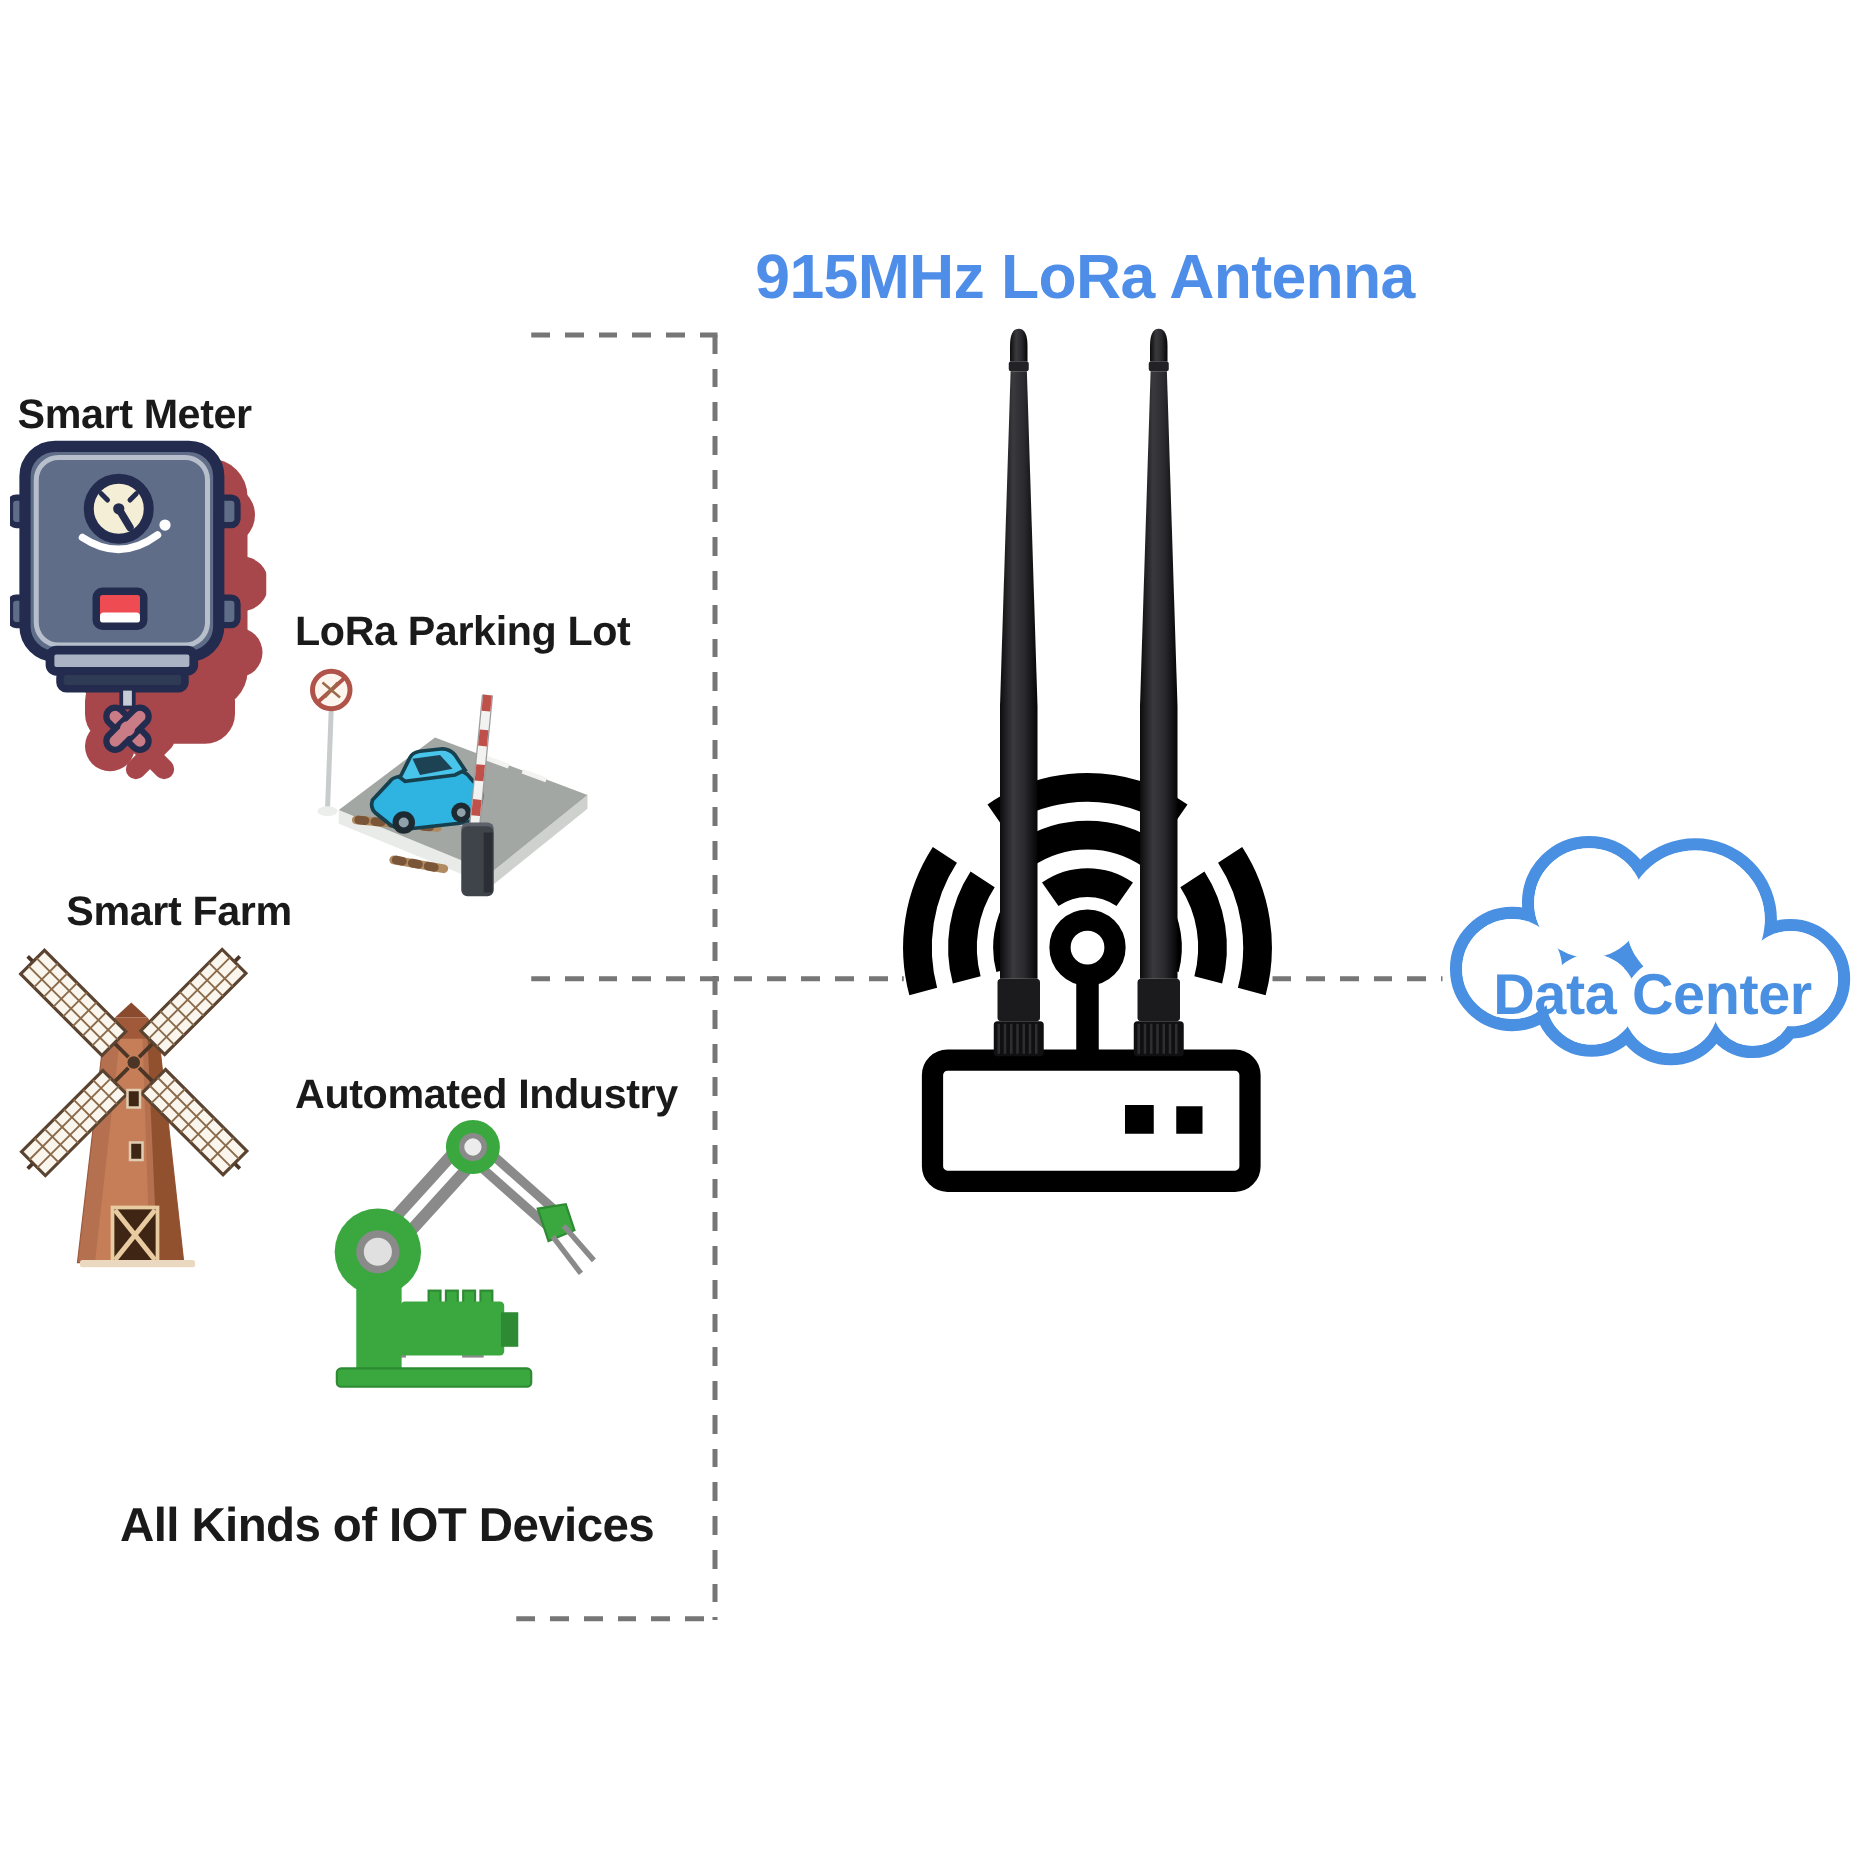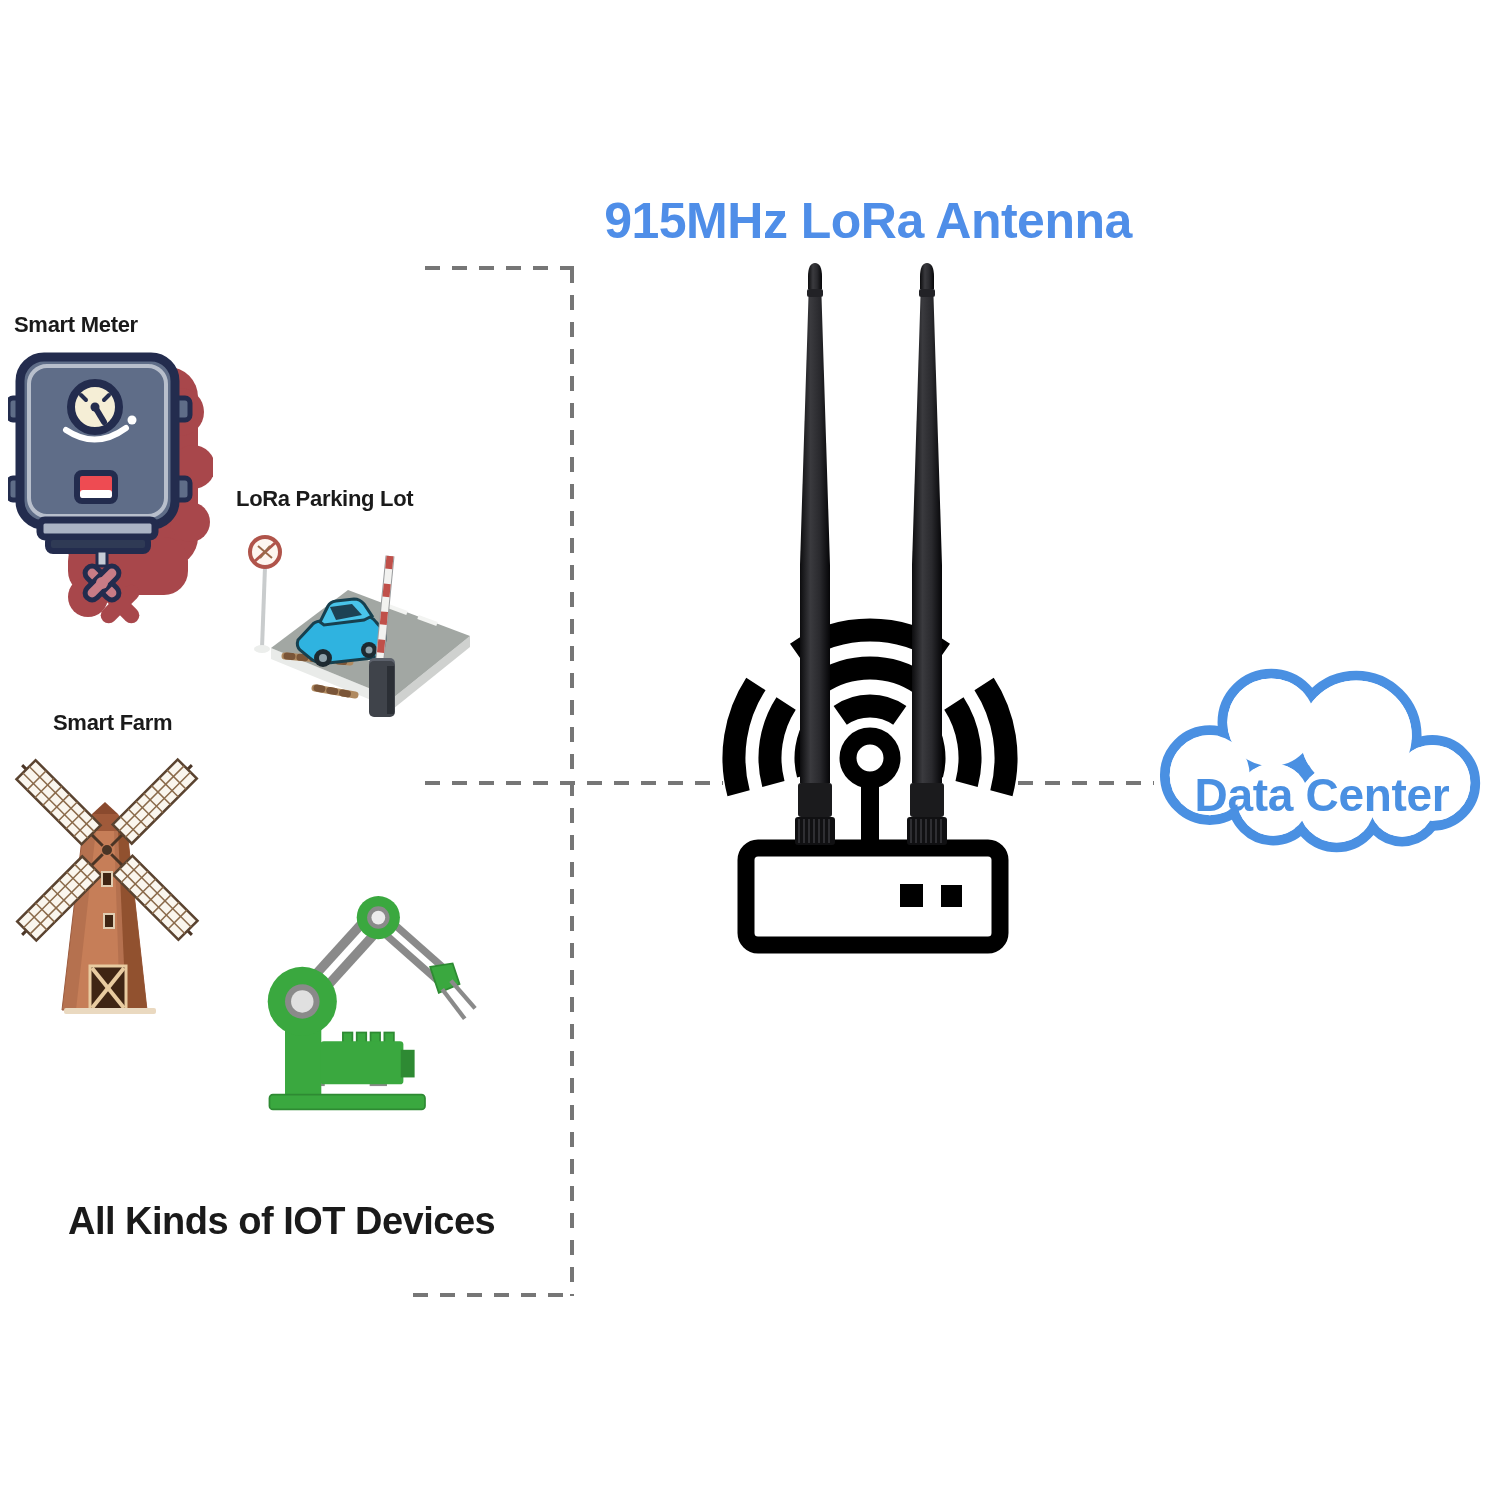--- a/index.html
+++ b/index.html
@@ -1,20 +1,20 @@
 <!DOCTYPE html>
 <html><head>
 <meta charset="utf-8">
 <style>
   html,body{margin:0;padding:0;background:#ffffff;}
   body{width:1496px;height:1496px;position:relative;overflow:hidden;
        font-family:"Liberation Sans",sans-serif;}
   .abs{position:absolute;}
   .lbl{position:absolute;color:#1a1a1a;font-weight:600;letter-spacing:-0.3px;white-space:nowrap;}
-  .device-lbl{font-size:22px;}
+  .device-lbl{font-size:33px;}
   .caption-lbl{font-size:38px;letter-spacing:-0.5px;}
   .title-lbl{font-size:50px;font-weight:bold;color:#4f8ee8;letter-spacing:-0.5px;
              left:868px;top:192px;transform:translateX(-50%);}
   .gateway-lbl{font-size:50px;left:871px;top:972px;transform:translateX(-50%);}
   .cloud-lbl{font-size:46px;color:#4a90e2;left:1152px;top:768px;width:340px;text-align:center;}
   .dash-h{position:absolute;height:4px;
           background:repeating-linear-gradient(90deg,#767676 0 15px,transparent 15px 27px);}
   .dash-v{position:absolute;width:4px;
           background:repeating-linear-gradient(180deg,#767676 0 15px,transparent 15px 27px);}
   svg{display:block;}
@@ -282,20 +282,21 @@
       <circle cx="99" cy="98" r="5" fill="#4a3526"></circle>
     </g>
     <rect x="94" y="120" width="10" height="14" fill="#3f2514" stroke="#e0cdb2" stroke-width="2"></rect>
     <rect x="96" y="162" width="10" height="14" fill="#3f2514" stroke="#e0cdb2" stroke-width="2"></rect>
     <rect x="82" y="214" width="36" height="44" fill="#3f2514" stroke="#e8cba0" stroke-width="3"></rect>
     <line x1="84" y1="216" x2="116" y2="256" stroke="#e8cba0" stroke-width="4"></line>
     <line x1="116" y1="216" x2="84" y2="256" stroke="#e8cba0" stroke-width="4"></line>
     <rect x="56" y="256" width="92" height="6" rx="2" fill="#ead9c0"></rect>
   </svg>
 
+  <div class="lbl device-lbl" style="left:236px;top:856px;">Automated Industry</div>
   <svg class="abs" style="left:252px;top:896px;" width="225" height="216" viewBox="0 0 260 250">
     <rect x="64" y="196" width="20" height="24" fill="#8a8a8a"></rect>
     <rect x="136" y="196" width="20" height="24" fill="#8a8a8a"></rect>
     <line x1="58" y1="122" x2="146" y2="25" stroke="#8a8a8a" stroke-width="30"></line>
     <line x1="58" y1="122" x2="146" y2="25" stroke="#ffffff" stroke-width="8"></line>
     <line x1="152" y1="32" x2="222" y2="94" stroke="#8a8a8a" stroke-width="24"></line>
     <line x1="152" y1="32" x2="222" y2="94" stroke="#ffffff" stroke-width="7"></line>
     <polygon points="206,82 232,78 240,102 216,112" fill="#3aa83f" stroke="#2e8a33" stroke-width="2"></polygon>
     <line x1="230" y1="98" x2="258" y2="130" stroke="#8a8a8a" stroke-width="5"></line>
     <line x1="220" y1="108" x2="246" y2="142" stroke="#8a8a8a" stroke-width="5"></line>
@@ -310,15 +311,15 @@
         <rect x="153" y="158" width="11" height="12"></rect>
     </g>
     <rect x="79" y="168" width="96" height="50" rx="4" fill="#3aa83f"></rect>
     <rect x="172" y="178" width="16" height="32" fill="#2e8a33"></rect>
     <circle cx="58" cy="122" r="40" fill="#3aa83f"></circle>
     <circle cx="58" cy="122" r="20" fill="#8a8a8a"></circle>
     <circle cx="58" cy="122" r="13" fill="#e0e0e0"></circle>
     <rect x="20" y="230" width="180" height="17" rx="4" fill="#3aa83f" stroke="#2e8a33" stroke-width="2"></rect>
   </svg>
 
-  <div class="lbl caption-lbl" style="left:68px;top:1200px;">All Kinds of IOT Devices</div>
+  <div class="lbl caption-lbl" style="left:96px;top:1200px;">All Kinds of IOT Devices</div>
 
 </div>
 
 </body></html>

